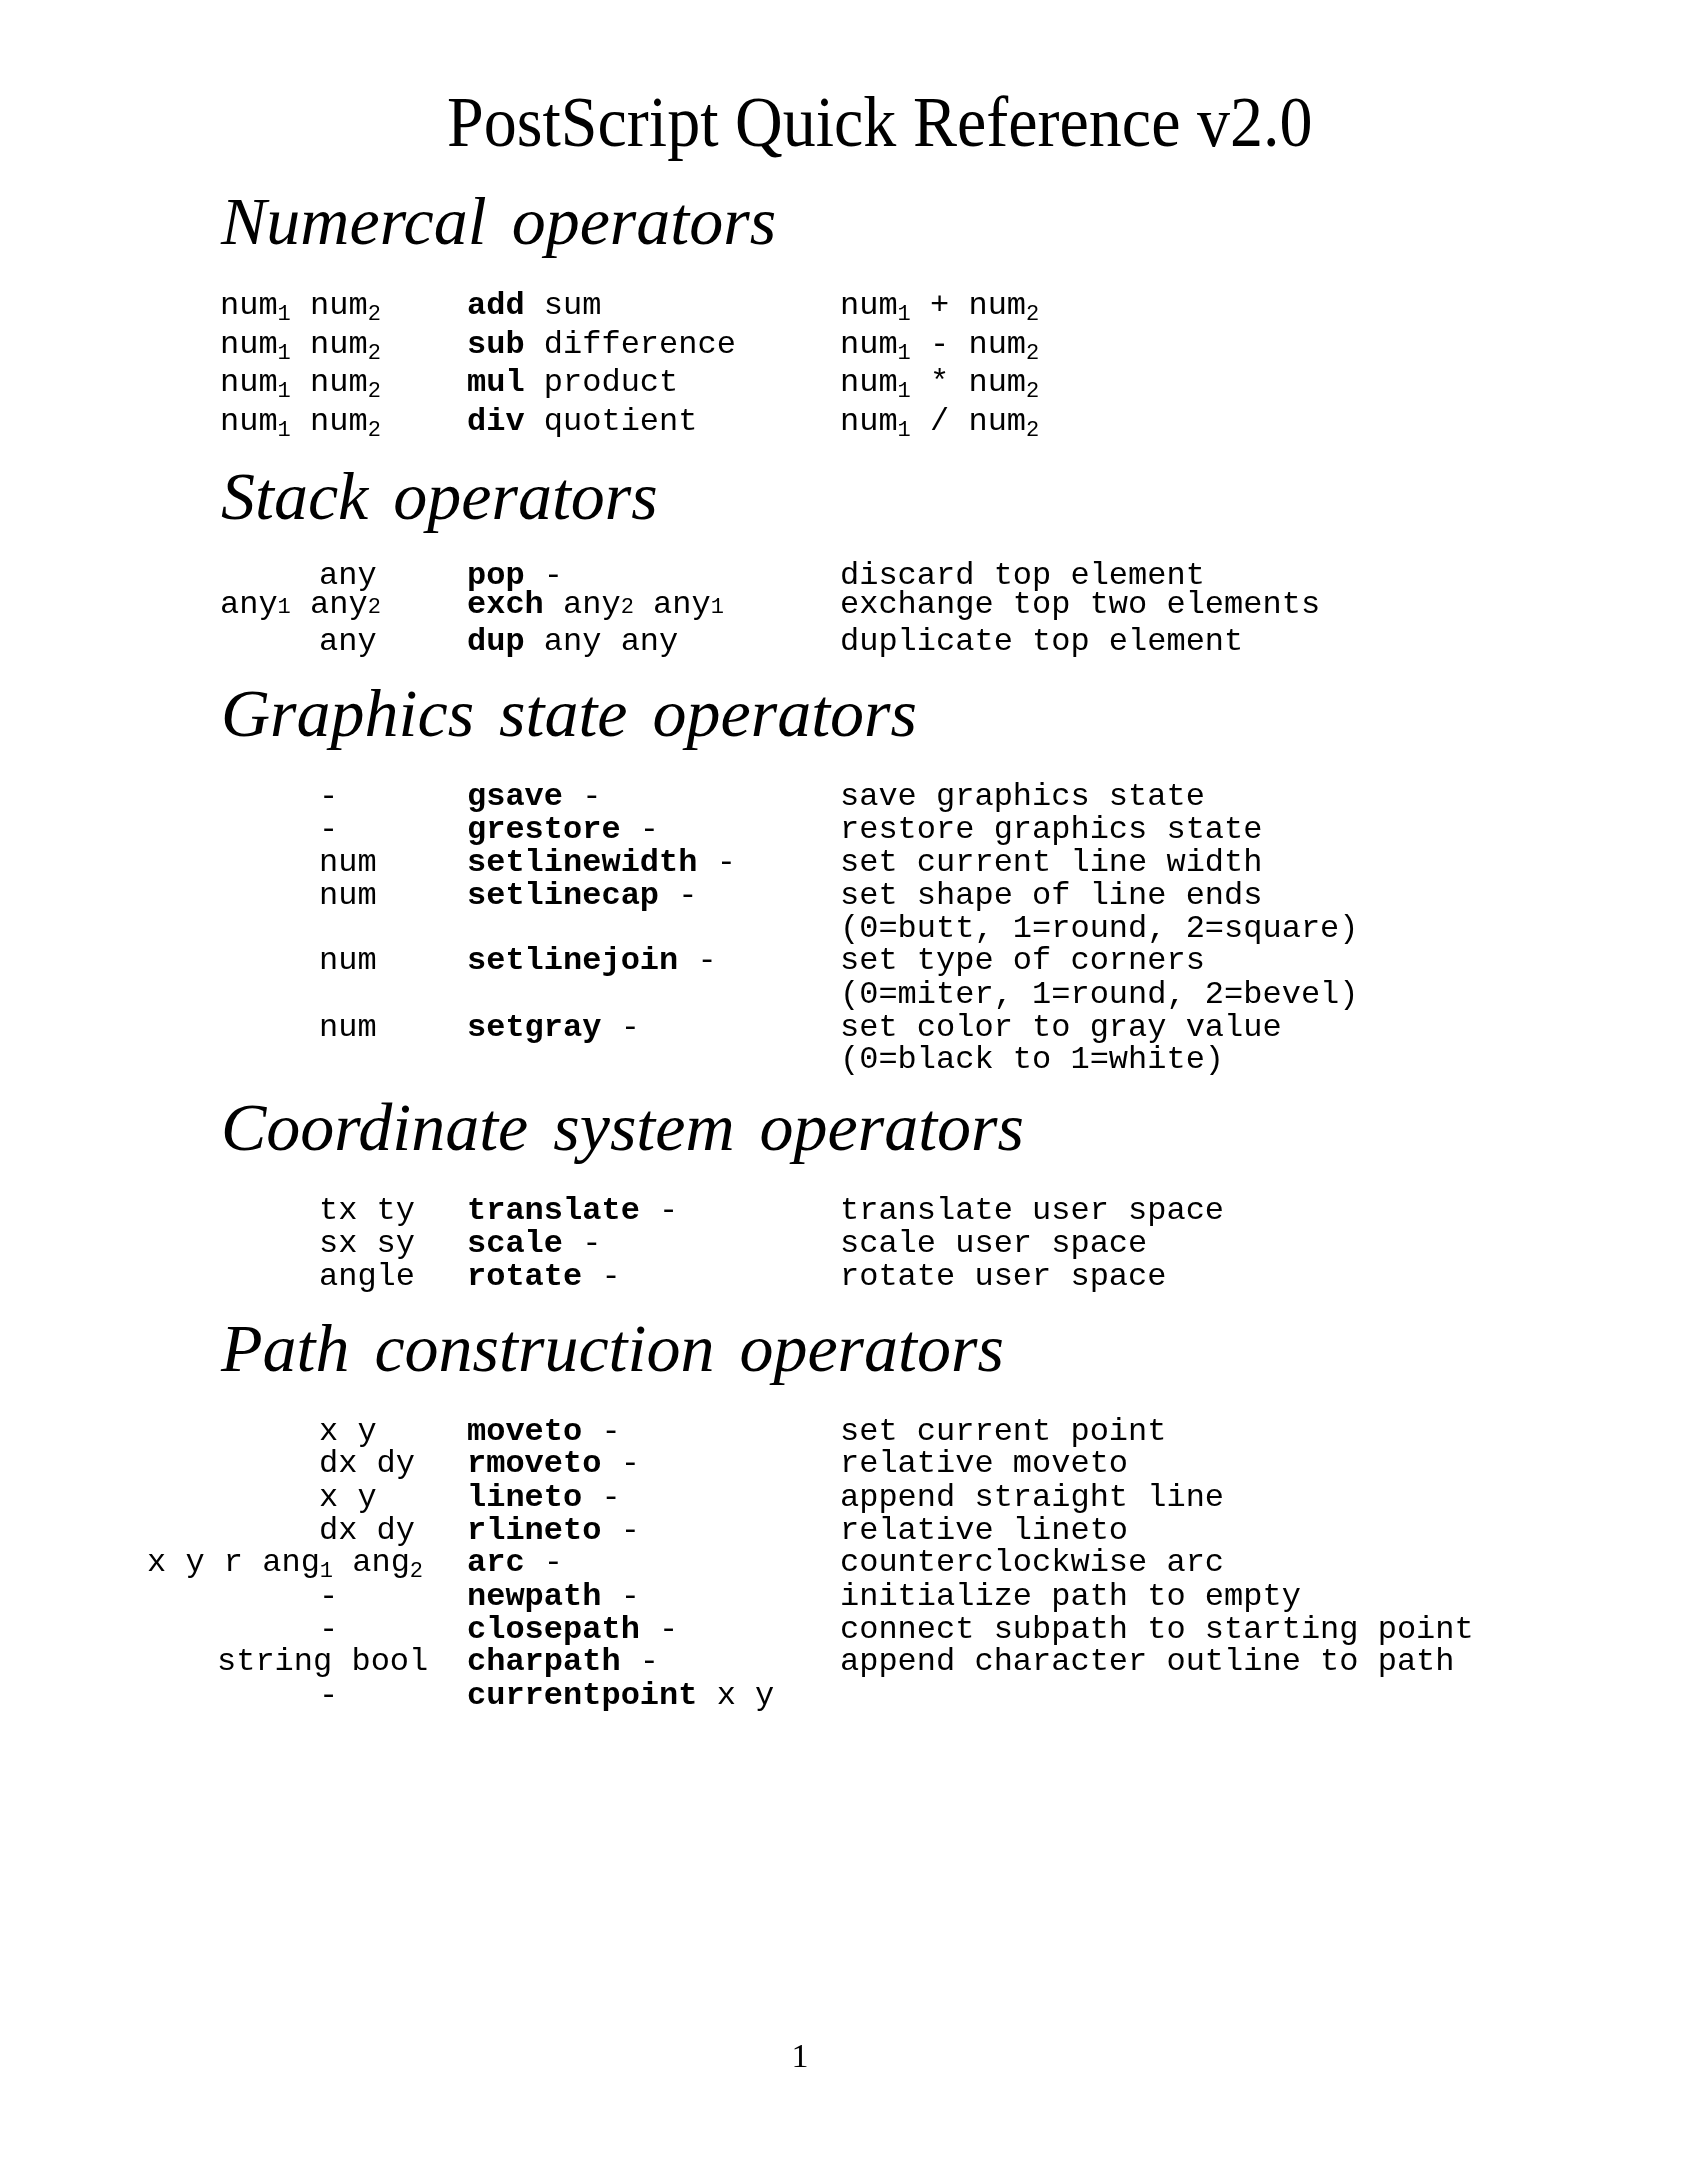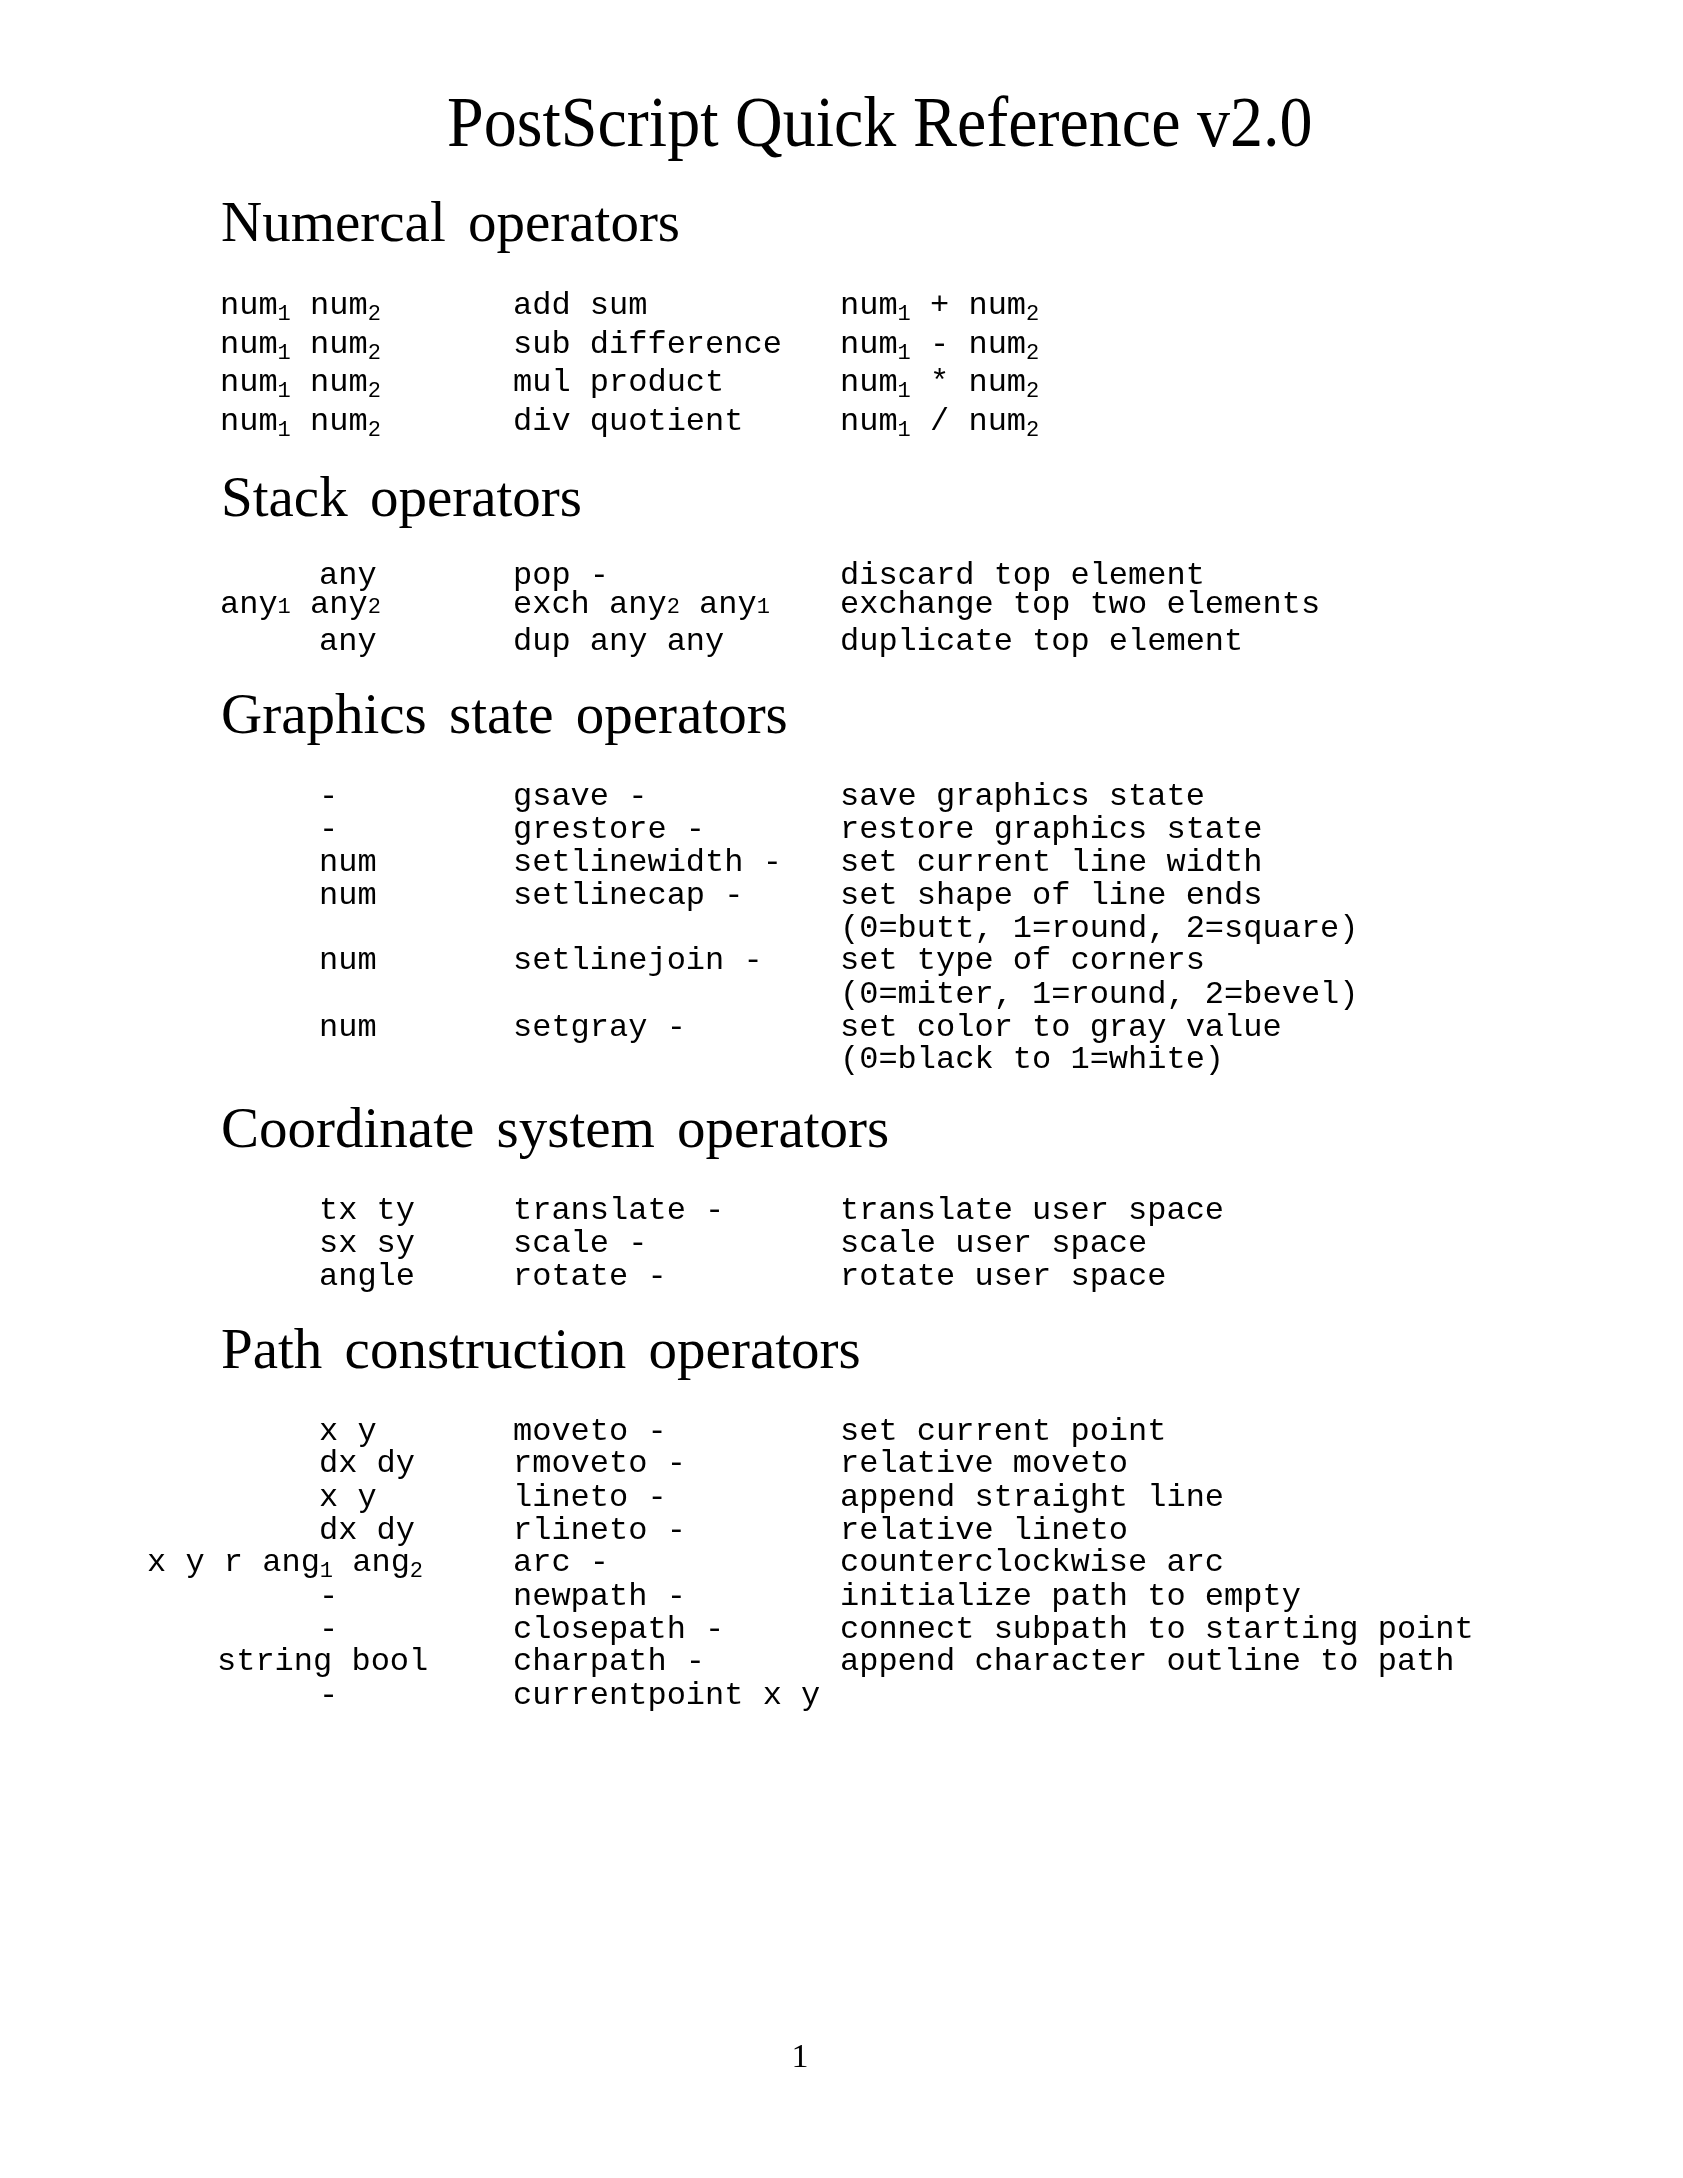--- a/index.html
+++ b/index.html
@@ -4,32 +4,32 @@
 <style>
   html, body { margin:0; padding:0; background:#ffffff; }
   body { width:1683px; height:2178px; position:relative; overflow:hidden; color:#000; }
   .title {
     position:absolute; left:447px; top:87px;
     font-family:"Liberation Serif", serif; font-size:71px; line-height:71px;
     white-space:nowrap; transform-origin:left top; transform:scaleX(0.93);
   }
   .heading {
     position:absolute; left:221px;
-    font-family:"Liberation Serif", serif; font-size:57px; line-height:51px;
-    white-space:nowrap; word-spacing:8px;
+    font-family:"Liberation Serif", serif; font-size:68px; line-height:51px;
+    white-space:nowrap; word-spacing:8px;font-style:italic;
   }
   .row {
     position:absolute; left:0; width:1683px; height:34px;
     font-family:"Liberation Mono", monospace; font-size:32px; line-height:34px;
     white-space:pre;
   }
   .c1, .c2, .c3 { position:absolute; top:0; white-space:pre; }
   .c2 { left:467px; }
   .c3 { left:840px; }
-  .op { font-weight:normal;margin-left:46px; }
+  .op { font-weight:bold; }
   sub.s { font-size:22px; vertical-align:-6px; line-height:0; }
   .osd { font-size:22px; }
   .pagenum {
     position:absolute; left:788px; top:2039px; width:24px; text-align:center;
     font-family:"Liberation Serif", serif; font-size:34px; line-height:34px;
   }
 </style>
 </head>
 <body>
 

